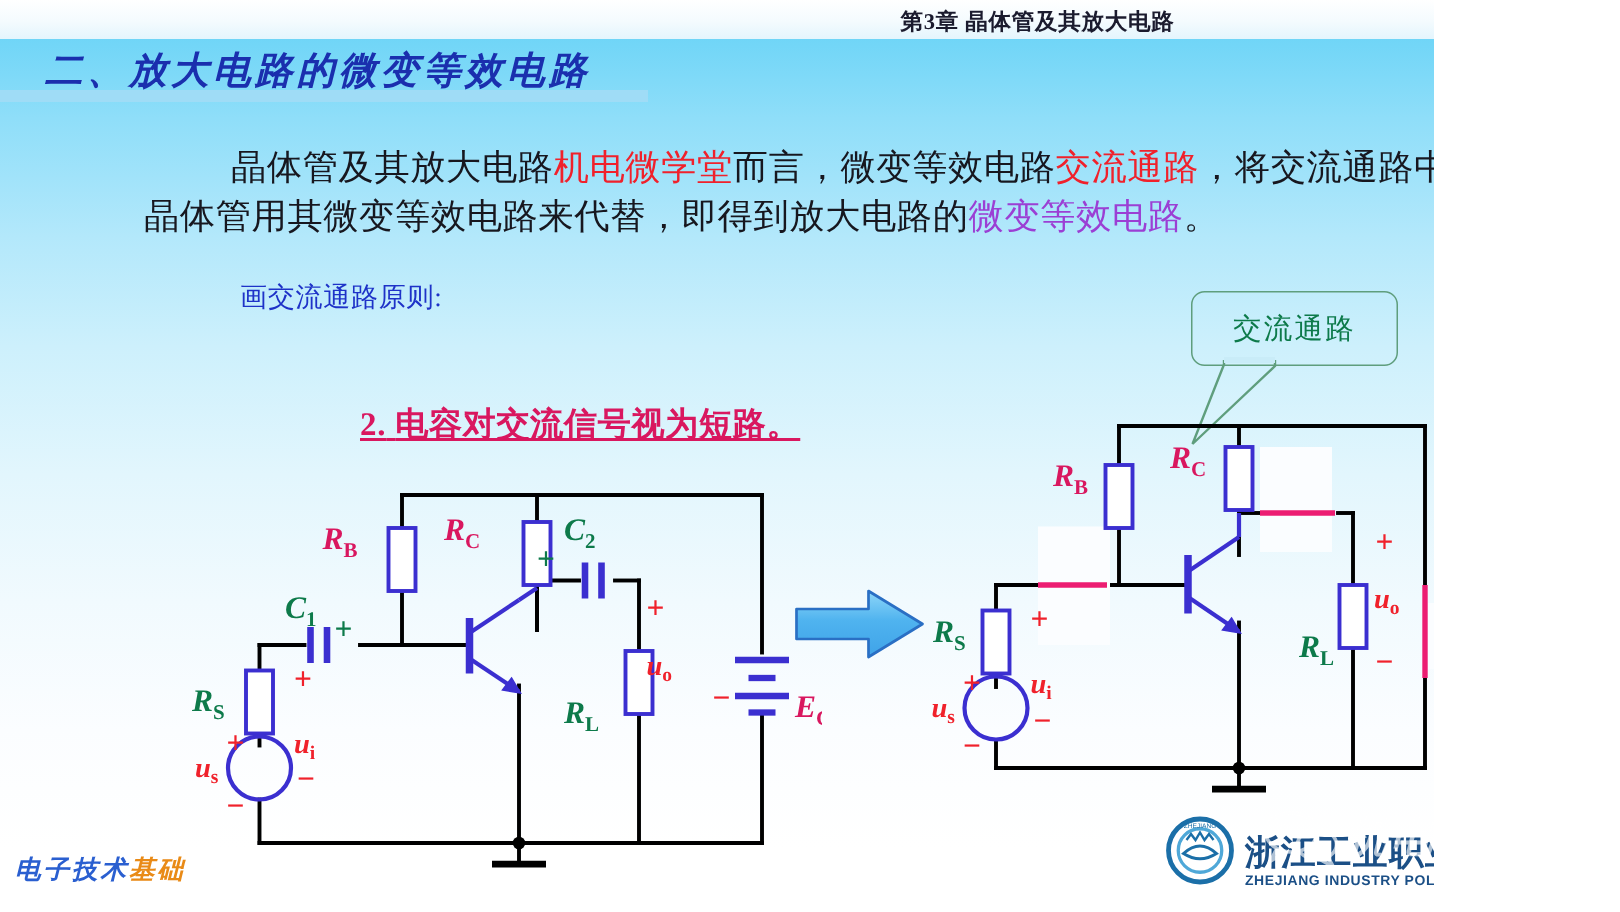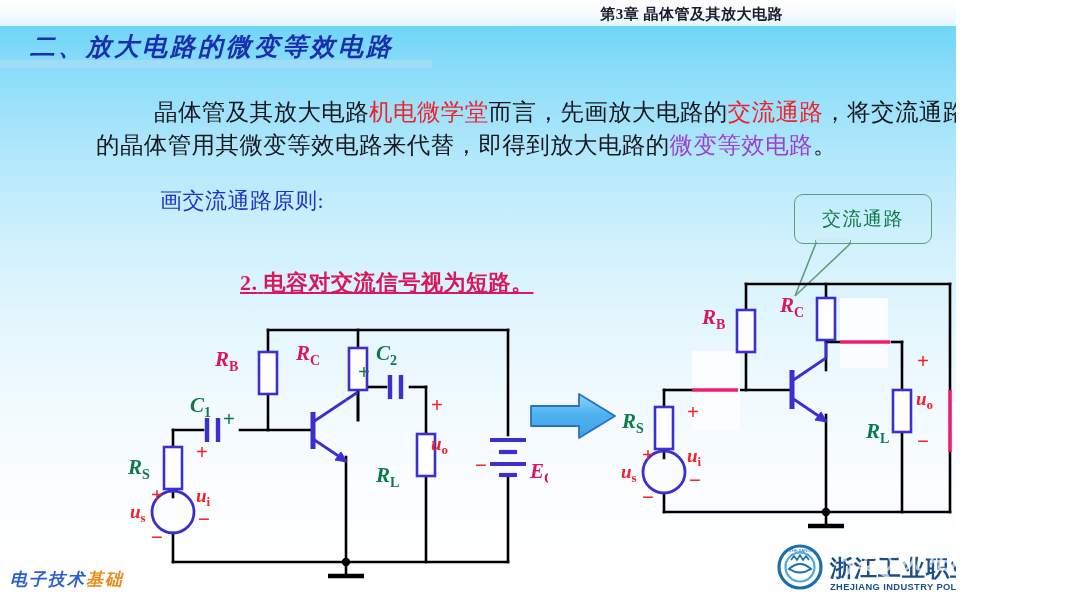--- a/index.html
+++ b/index.html
@@ -48,21 +48,21 @@
     font-size:23.5px; line-height:33px; color:#17171f;
     text-align:left; letter-spacing:.4px;
   }
   .para .ind { display:inline-block; width:58px; }
   .red    { color:#f0212b; }
   .purple { color:#9b3fd4; }
 
   .rule-head {
     position:absolute; left:160px; top:186px;
     font-family:"Liberation Serif", serif;
-    font-size:22px; color:#1e32c8; letter-spacing:.5px; white-space:nowrap;
+    font-size:18px; color:#1e32c8; letter-spacing:.5px; white-space:nowrap;
   }
   .rule-item {
     position:absolute;
     font-family:"Liberation Serif", serif;
     font-size:22px; color:#d9175f; font-weight:bold;
     letter-spacing:.5px; white-space:nowrap;
   }
   .rule-item .num { font-family:"Liberation Serif", serif; }
   #rule1 { left:240px; top:222px; }
   #rule2 { left:240px; top:268px;text-decoration:underline; }
@@ -113,21 +113,21 @@
   <div class="sq" style="left:1046px;top:2px;width:30px;height:24px;background:#3f86d8;"></div>
   <div class="sq" style="left:1009px;top:28px;width:34px;height:24px;background:#3f86d8;"></div>
   <div class="sq" style="left:1046px;top:28px;width:30px;height:24px;background:#8fb8e4;"></div>
   <div class="sq" style="left:990px;top:40px;width:34px;height:22px;background:#5fa0e2;"></div>
   <div class="sq" style="left:1028px;top:40px;width:22px;height:22px;background:#9dc4e8;"></div>
 
   <div class="title">二、放大电路的微变等效电路</div>
   <div class="title-rule"></div>
 
   <div class="para">
-    <span class="ind"></span><span>晶体管及其放大电路</span><span class="red">机电微学堂</span><span>而言，先画放大电路的</span><span class="red">交流通路</span><span>，将交流通路中的晶体管用其微变等效电路来代替，即得到放大电路的</span><span class="purple">微变等效电路</span><span>。</span>
+    <span class="ind"></span><span>晶体管及其放大电路</span><span class="red">机电微学堂</span><span>而言，微变等效电路</span><span class="red">交流通路</span><span>，将交流通路中的晶体管用其微变等效电路来代替，即得到放大电路的</span><span class="purple">微变等效电路</span><span>。</span>
   </div>
 
   <div class="rule-head">画交流通路原则:</div>
   <div class="rule-item" id="rule2">
     <span class="num">2.</span>
     <span>电容对交流信号视为短路。</span>
   </div>
 
   <div class="callout-box"></div>
   <div class="callout-text">交流通路</div>

